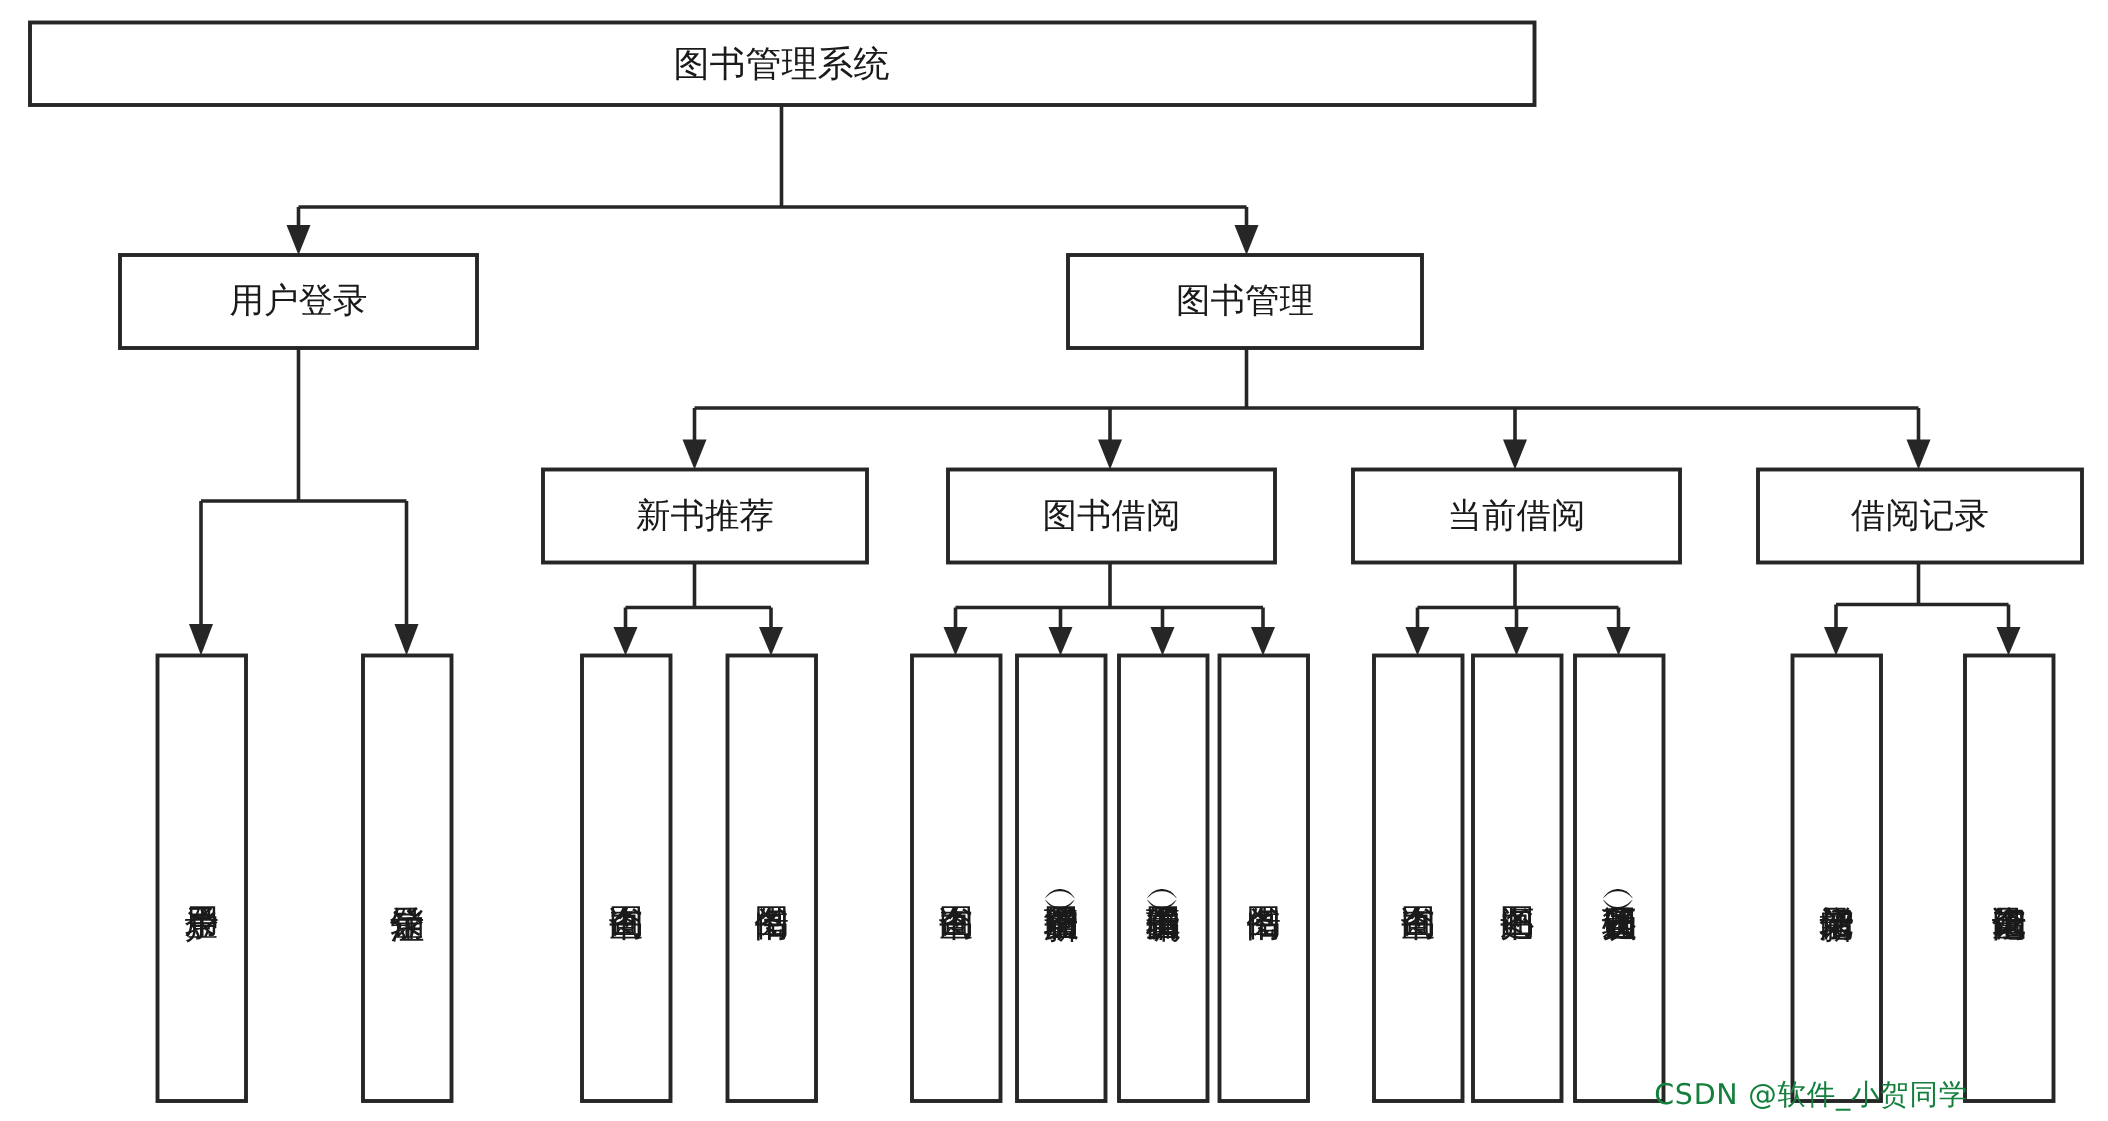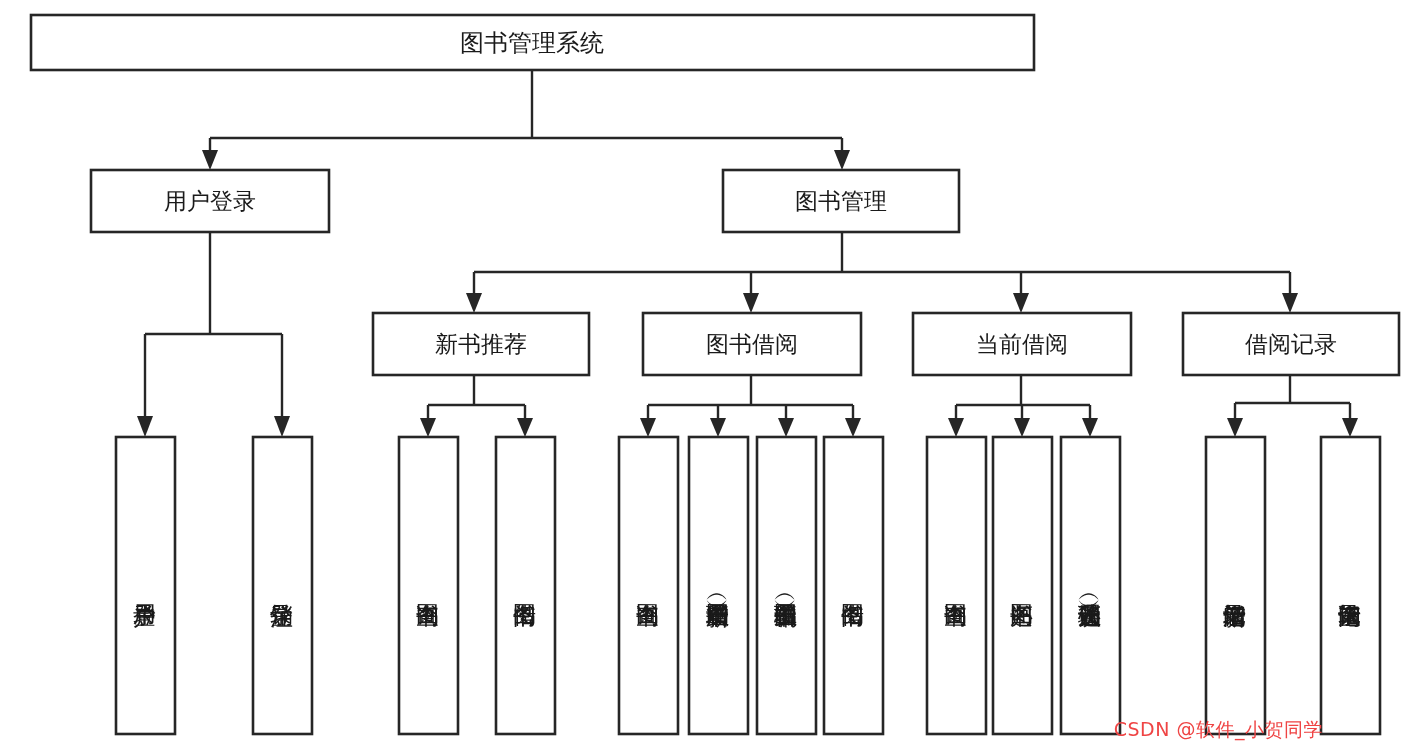--- a/index.html
+++ b/index.html
@@ -10,21 +10,20 @@
   body {
     width: 1405px;
     height: 747px;
     font-family: "DejaVu Sans", "Liberation Sans", sans-serif;
     overflow: hidden;
   }
   #diagram-root {
     position: relative;
     width: 1320px;
     height: 747px;
-    margin-left: 11px;
   }
   svg.diagram {
     position: absolute;
     left: 0;
     top: 0;
     width: 1405px;
     height: 747px;
   }
   .node-rect {
     fill: #ffffff;
@@ -59,21 +58,21 @@
   }
   .label-title {
     font-size: 24px;
     text-anchor: middle;
   }
   .watermark {
     position: absolute;
     right: 8px;
     bottom: 4px;
     font-size: 19px;
-    color: #ef4444;
+    color: #15803d;
     font-family: "DejaVu Sans", "Liberation Sans", sans-serif;
     white-space: nowrap;
     letter-spacing: 0.5px;
   }
 </style>
 </head>
 <body>
 
 <div id="diagram-root">
 

